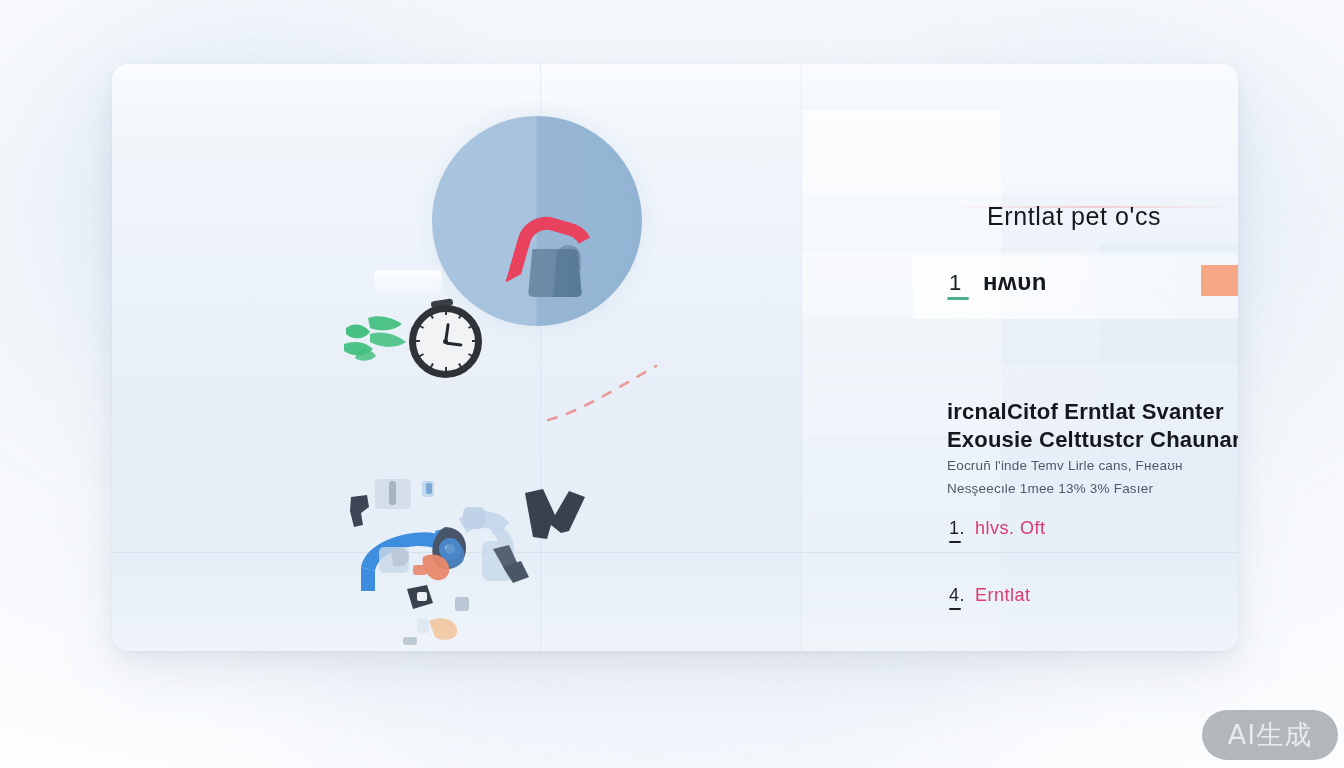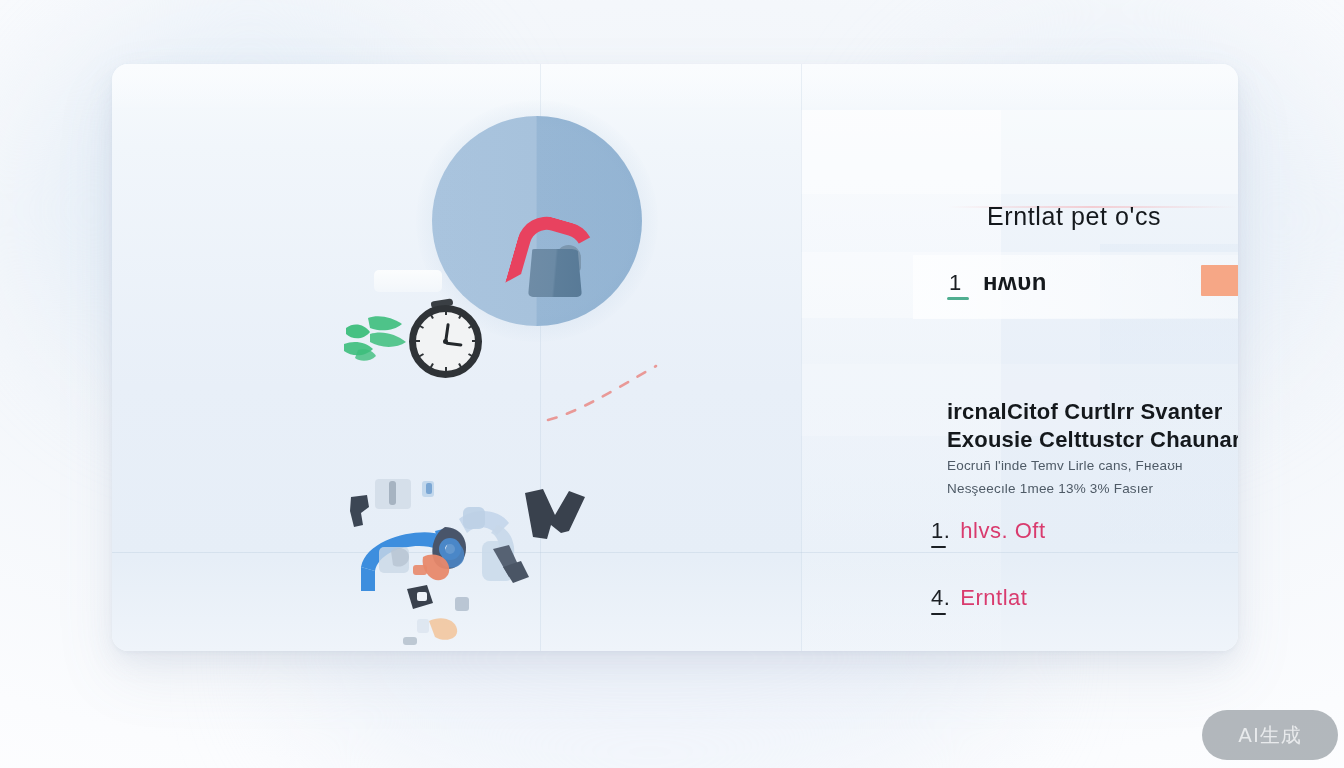--- a/index.html
+++ b/index.html
@@ -159,35 +159,35 @@
 
   .r-head{
     position:absolute;left:146px;top:334px;width:360px;
     font-size:22px;font-weight:bold;color:#14181c;line-height:28px;letter-spacing:.2px;
   }
   .r-sub{
     position:absolute;left:146px;top:390px;width:320px;
     font-size:13.5px;color:#4e5a66;line-height:23px;letter-spacing:.2px;
   }
 
-  .li{position:absolute;left:130px;font-size:22px;color:#d93b6e;letter-spacing:.5px;white-space:nowrap;}
+  .li{position:absolute;left:148px;font-size:18px;color:#d93b6e;letter-spacing:.5px;white-space:nowrap;}
   .li .n{color:#1b1f24;margin-right:10px;display:inline-block;position:relative;}
   .li .n::after{
     content:"";position:absolute;left:0;right:4px;bottom:-4px;height:2.5px;background:#1b1f24;border-radius:2px;
   }
   .li.i1{top:454px;}
   .li.i2{top:521px;}
 
   
   #watermark{
     position:absolute;right:6px;bottom:8px;
     width:136px;height:50px;border-radius:25px;
     background:rgba(150,156,162,.72);
     display:flex;align-items:center;justify-content:center;
-    color:#e8eaec;font-size:20px;letter-spacing:1px;
+    color:#e8eaec;font-size:27px;letter-spacing:1px;
     font-family:"DejaVu Sans",sans-serif;
   }
 </style>
 </head>
 <body>
 
 <div id="stage">
   <div class="amb a"></div>
   <div class="amb b"></div>
   <div class="amb c"></div>
@@ -303,21 +303,21 @@
       <div class="hairline-pink"></div>
       <div class="r-title">Erntlat pet o'cs</div>
 
       <div class="metric-row">
       </div>
       <div class="m-num">1</div>
       <div class="m-label">ʜʍυn</div>
       <div class="m-bar"></div>
 
       <div class="r-head">
-        <div>ircnalCitof Curtlrr Svanter</div>
+        <div>ircnalCitof Erntlat Svanter</div>
         <div>Exousie Celttustcr Chaunart</div>
       </div>
 
       <div class="r-sub">
         <div>Eocruñ l'inde Temv Lirle cans, Fнeaʊʜ</div>
         <div>Nesşeecıle 1mee 13% 3% Fasıer</div>
       </div>
 
       <div class="li i1">
         <span class="n">1.</span><span>hlvs. Oft</span>

